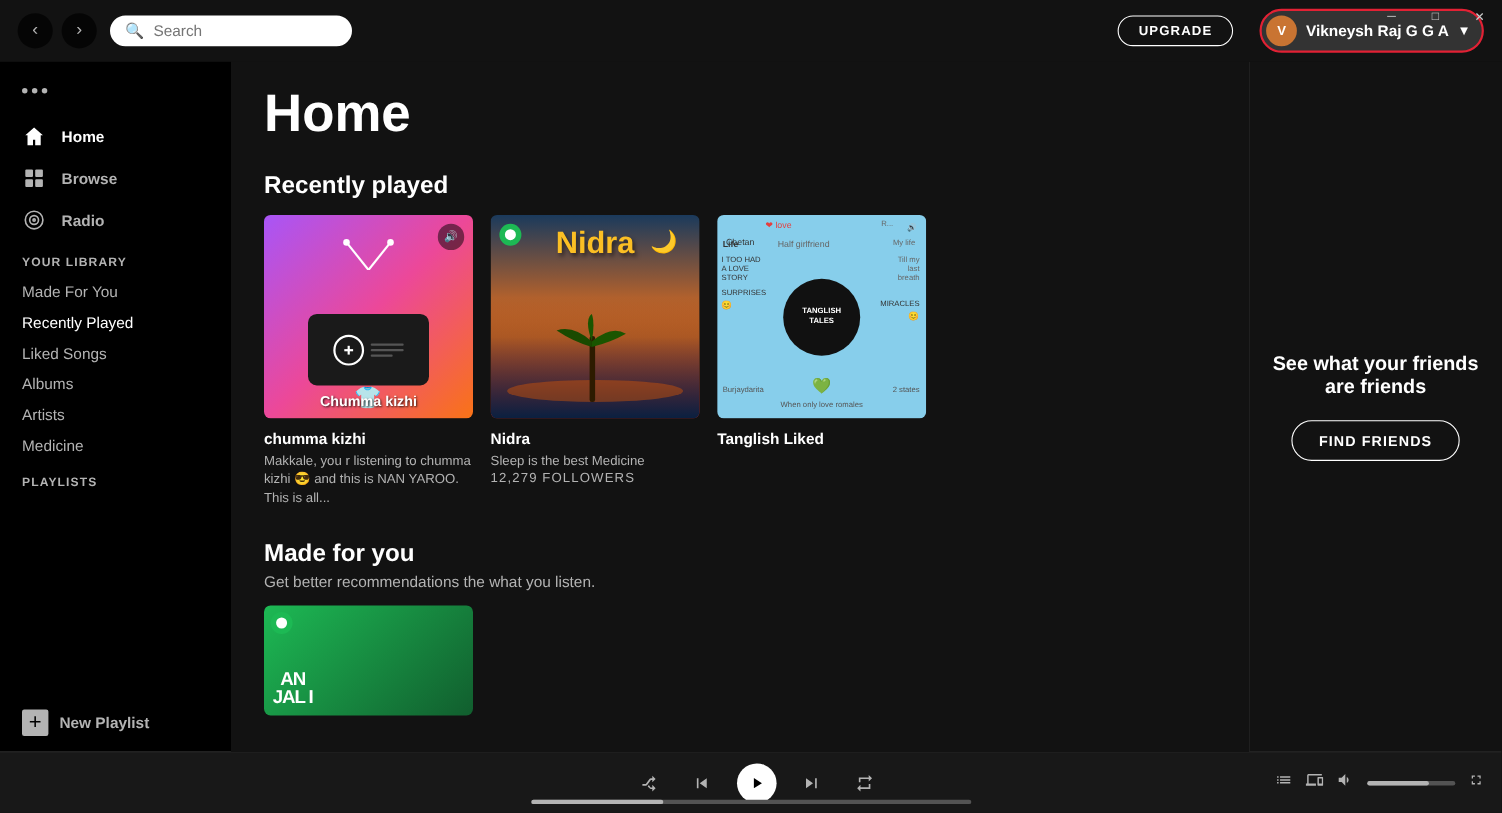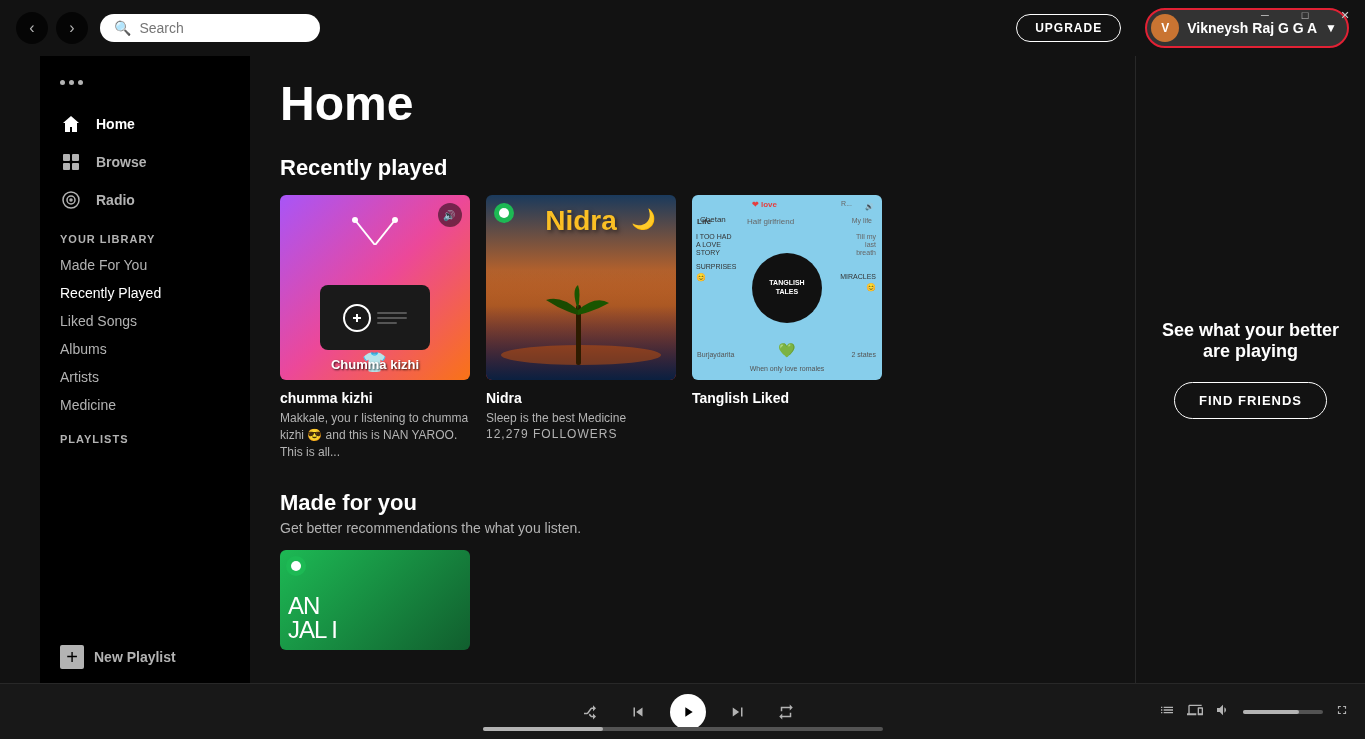--- a/index.html
+++ b/index.html
@@ -448,21 +448,20 @@
       cursor: pointer;
       background: transparent;
       letter-spacing: 1px;
     }
 
     
     .content-area {
       display: flex;
       flex: 1;
       overflow: hidden;
-      padding-left: 40px;
     }
 
     
     .player-bar {
       height: 56px;
       background: #181818;
       border-top: 1px solid #282828;
       display: flex;
       align-items: center;
       padding: 0 16px;
@@ -707,21 +706,21 @@
         <div class="card-title">Nidra</div>
         <div class="card-desc">Sleep is the best Medicine</div>
         <div class="card-followers">12,279 FOLLOWERS</div>
       </div>
 
       <div class="card">
         <div class="card-image">
           <div class="card-tanglish">
 
             <div style="position:absolute;top:20px;left:8px;font-size:8px;font-weight:400;color:#333;">Chetan</div>
-            <div style="position:absolute;top:5px;left:60px;font-size:8px;font-weight:700;color:#e53e3e;">❤ love</div>
+            <div style="position:absolute;top:5px;left:44px;font-size:8px;font-weight:400;color:#e53e3e;">❤ love</div>
             <div style="position:absolute;top:5px;right:30px;font-size:7px;color:#666;">R...</div>
             <div style="position:absolute;top:8px;right:8px;font-size:7px;color:#1db954;">🔊</div>
             <div style="position:absolute;top:22px;left:5px;font-size:8px;font-weight:700;color:#333;">Life</div>
             <div style="position:absolute;top:22px;left:55px;font-size:8px;color:#666;">Half girlfriend</div>
             <div style="position:absolute;top:22px;right:10px;font-size:7px;color:#666;">My life</div>
             <div style="position:absolute;top:38px;left:4px;font-size:7px;color:#333;">I TOO HAD</div>
             <div style="position:absolute;top:46px;left:4px;font-size:7px;color:#333;">A LOVE</div>
             <div style="position:absolute;top:54px;left:4px;font-size:7px;color:#333;">STORY</div>
             <div style="position:absolute;top:38px;right:6px;font-size:7px;color:#666;">Till my</div>
             <div style="position:absolute;top:46px;right:6px;font-size:7px;color:#666;">last</div>
@@ -751,30 +750,30 @@
 
       <div class="cards-row">
 
         <div class="card">
           <div style="width:190px;height:100px;border-radius:6px;overflow:hidden;background:linear-gradient(135deg,#1db954,#115e2e);position:relative;display:flex;align-items:flex-end;padding:8px;">
             <div style="position:absolute;top:6px;left:6px;width:20px;height:20px;background:#1db954;border-radius:50%;display:flex;align-items:center;justify-content:center;">
               <svg width="12" height="12" viewBox="0 0 24 24" fill="white">
                   <circle cx="12" cy="12" r="10"></circle>
                 </svg>
             </div>
-            <div style="font-size:24px;font-weight:400;color:#fff;letter-spacing:-1px;line-height:1;">AN<br>JAL I</div>
+            <div style="font-size:17px;font-weight:700;color:#fff;letter-spacing:-1px;line-height:1;text-align:center;">AN<br>JAL I</div>
           </div>
         </div>
       </div>
     </div>
 
   </div>
 
   <div class="right-panel">
-    <p class="find-friends-text">See what your better are playing</p>
+    <p class="find-friends-text">See what your friends are friends</p>
     <button class="find-friends-btn">FIND FRIENDS</button>
   </div>
 
 </div>
 
 <div class="player-bar">
 
   <div style="width:200px;"></div>
 
   <div class="player-controls">

